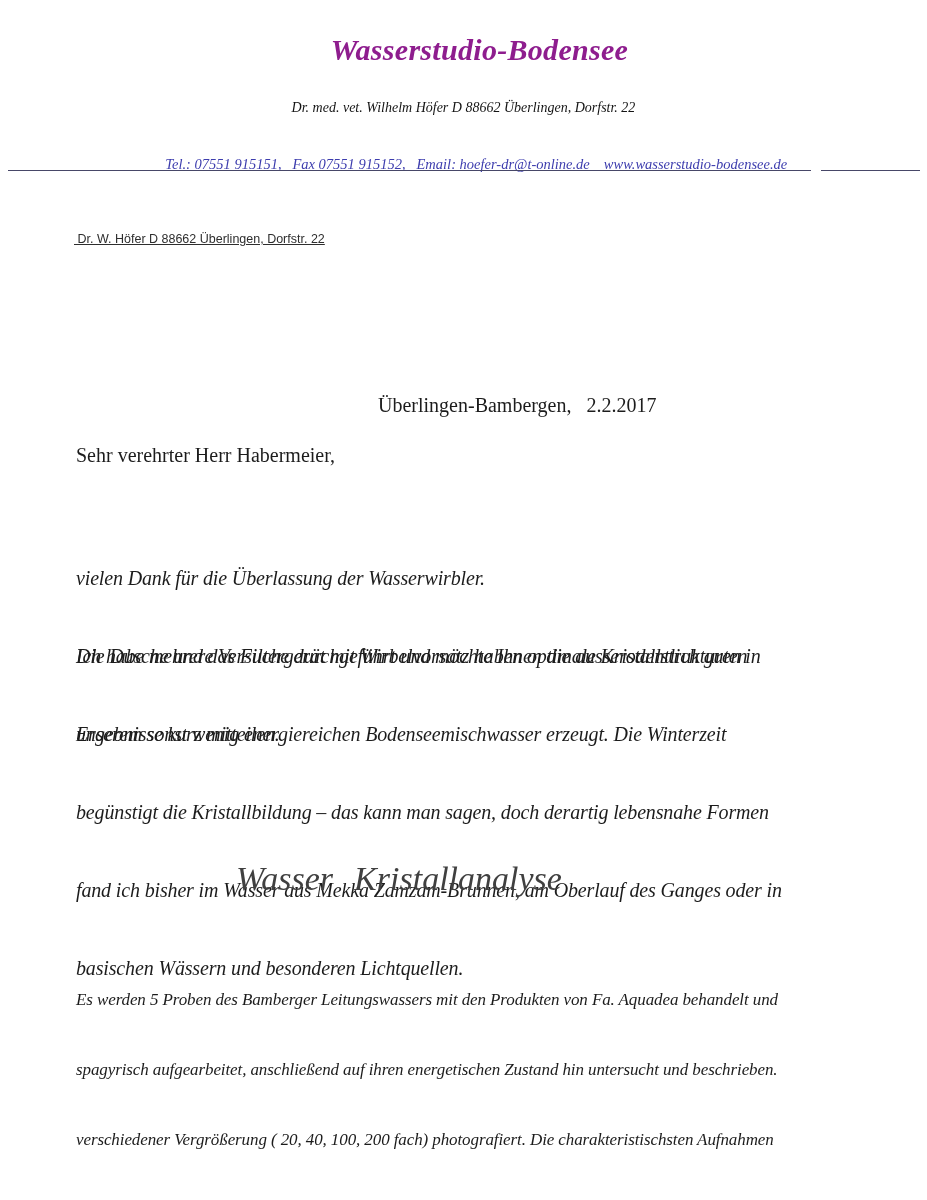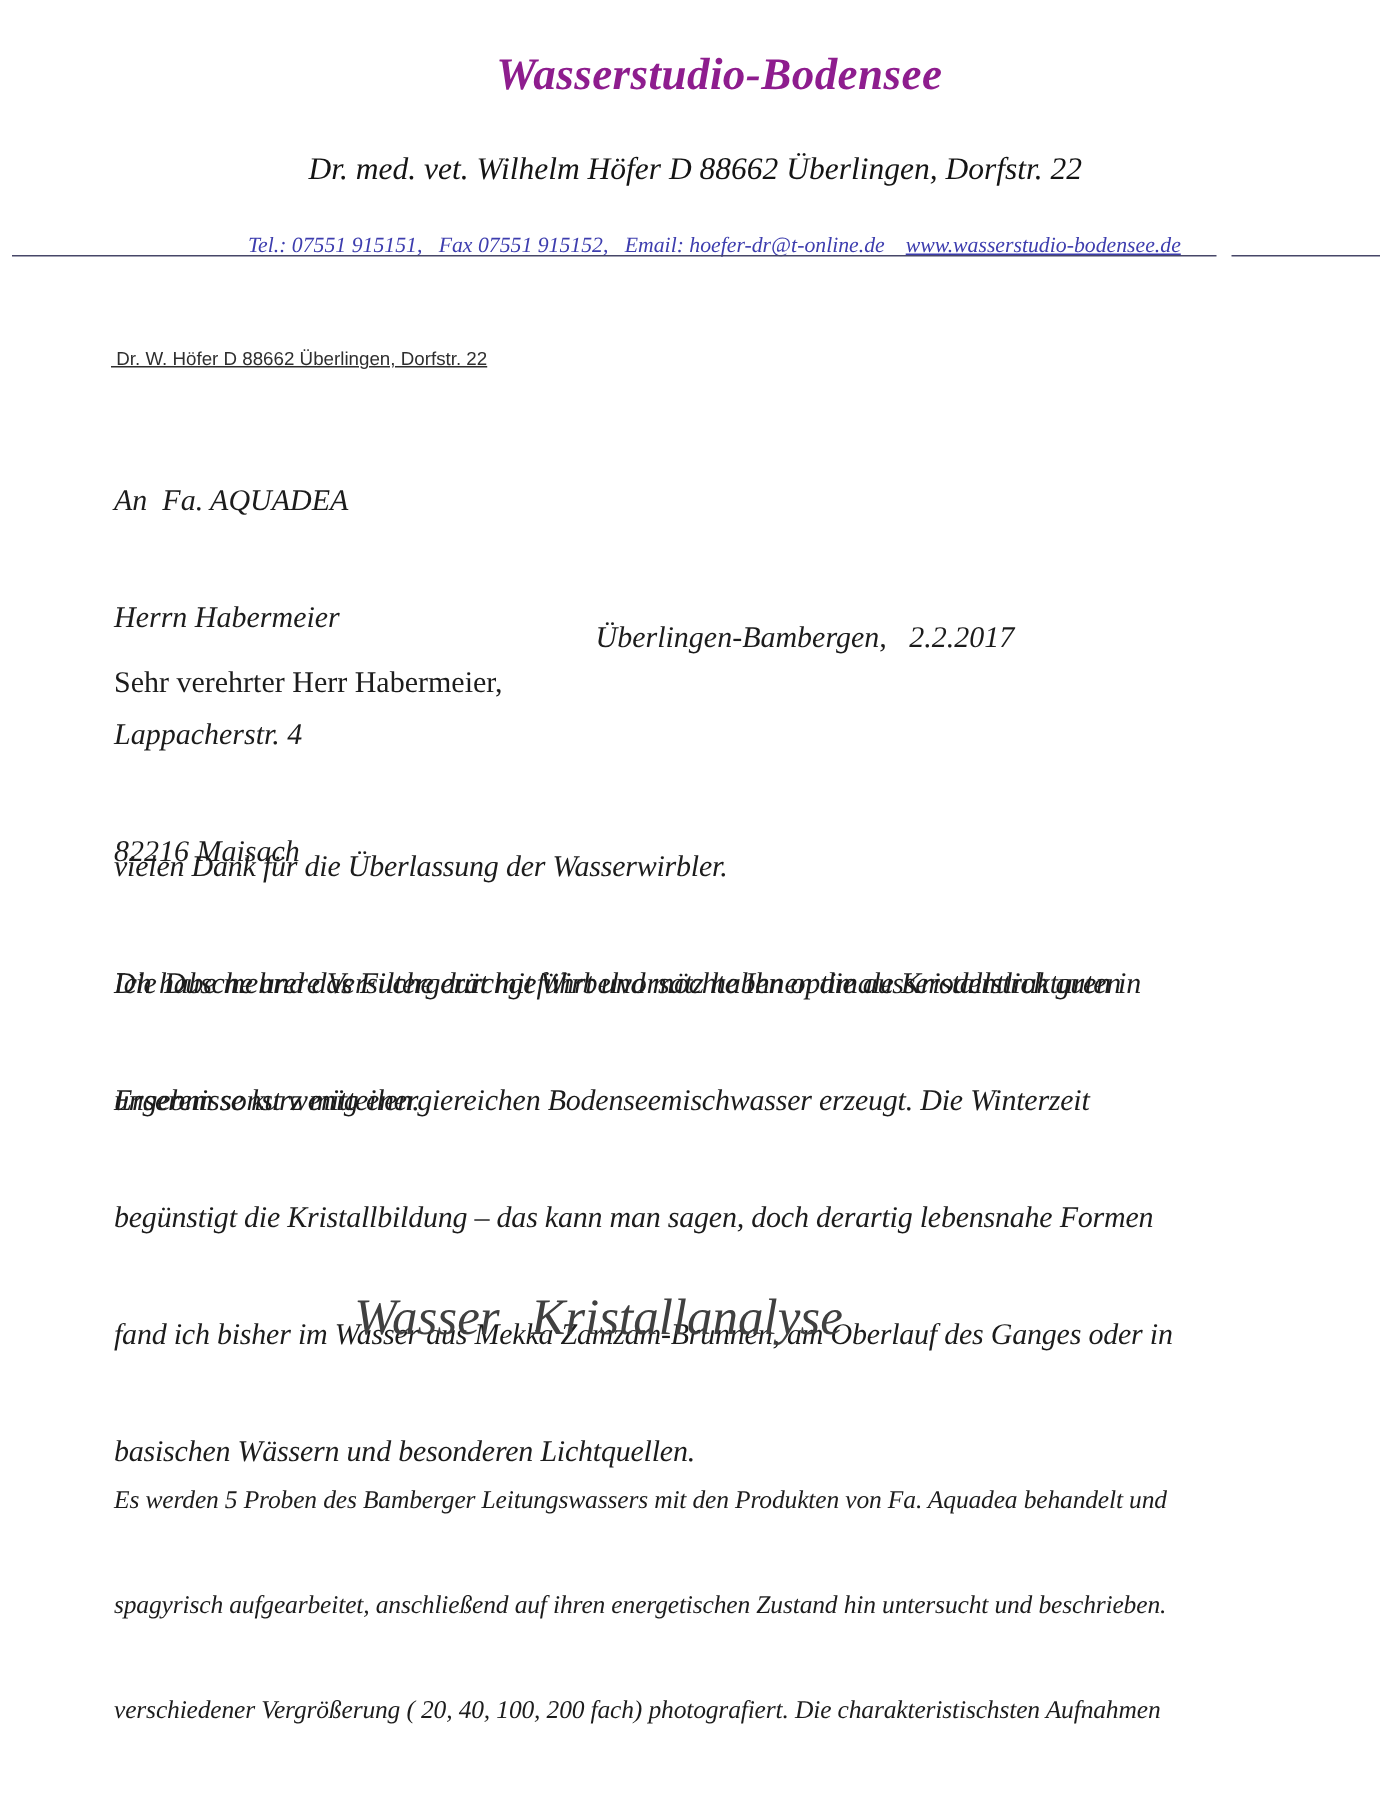--- a/index.html
+++ b/index.html
@@ -20,21 +20,21 @@
     font-size: 30px;
     font-weight: bold;
     font-style: italic;
     color: #8e1d8e;
     letter-spacing: 0.3px;
   }
   .subtitle {
     top: 100px; left: 0; width: 927px;
     text-align: center;
     font-style: italic;
-    font-size: 21px;
+    font-size: 14px;
     color: #141414;
   }
   .contact {
     top: 139px; left: 0; width: 898px;
     text-align: center;
     font-style: italic;
     font-size: 14.5px;
     color: #3d3dae;
     padding-left: 20px;
   }
@@ -55,24 +55,22 @@
     color: #2e2e2e;
     text-decoration: underline;
   }
   .recipient {
     top: 269px; left: 76px;
     font-style: italic;
     font-size: 20px;
     line-height: 26px;
   }
   .dateline {
-    top: 394px; left: 397px;
-    font-style: italic;
+    top: 394px; left: 378px;
     font-size: 20px;
-    margin-top: 20px;
   }
   .salutation {
     top: 444px; left: 76px;
     font-size: 20px;
   }
   .body-block {
     left: 76px;
     font-style: italic;
     font-size: 20px;
     line-height: 26px;
@@ -107,26 +105,20 @@
 
   <div class="abs contact">
     <span>Tel.: 07551 915151,   Fax 07551 915152,   Email: hoefer-dr@t-online.de</span><a class="website">www.wasserstudio-bodensee.de</a>
   </div>
 
   <div class="abs divider-a"></div>
   <div class="abs divider-b"></div>
 
   <div class="abs return-address"> Dr. W. Höfer D 88662 Überlingen, Dorfstr. 22</div>
 
-  <div class="abs recipient">
-    <div>An  Fa. AQUADEA</div>
-    <div>Herrn Habermeier</div>
-    <div>Lappacherstr. 4</div>
-    <div>82216 Maisach</div>
-  </div>
 
   <div class="abs dateline">Überlingen-Bambergen,   2.2.2017</div>
 
   <div class="abs salutation">Sehr verehrter Herr Habermeier,</div>
 
   <div class="abs body-block para2">
     <div>Die Dusche und das Filtergerät mit Wirbelvorsatz haben optimale Kristallstrukturen in</div>
     <div>unserem sonst wenig energiereichen Bodenseemischwasser erzeugt. Die Winterzeit</div>
     <div>begünstigt die Kristallbildung – das kann man sagen, doch derartig lebensnahe Formen</div>
     <div>fand ich bisher im Wasser aus Mekka Zamzam-Brunnen, am Oberlauf des Ganges oder in</div>

